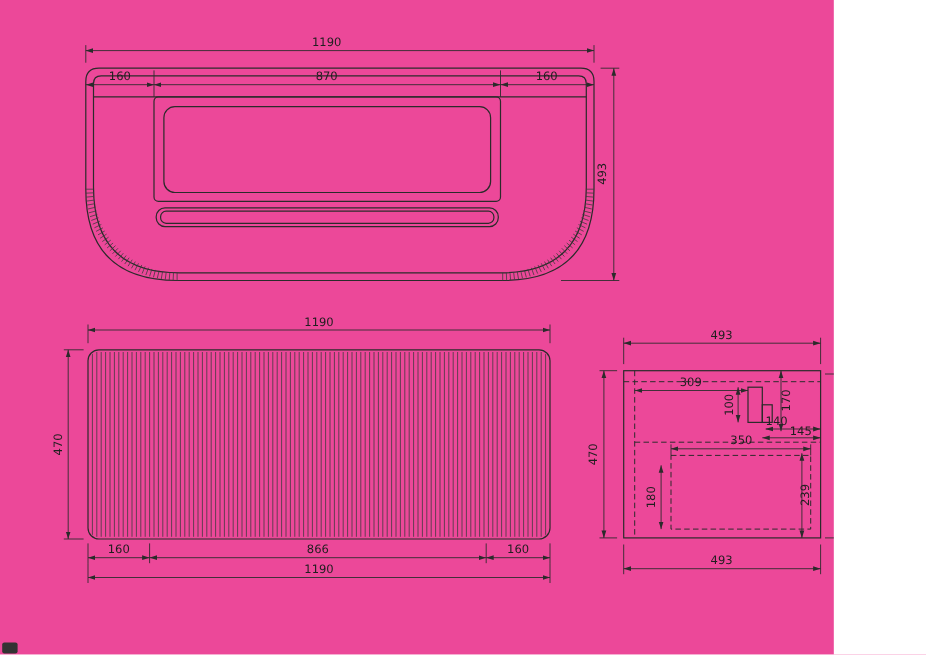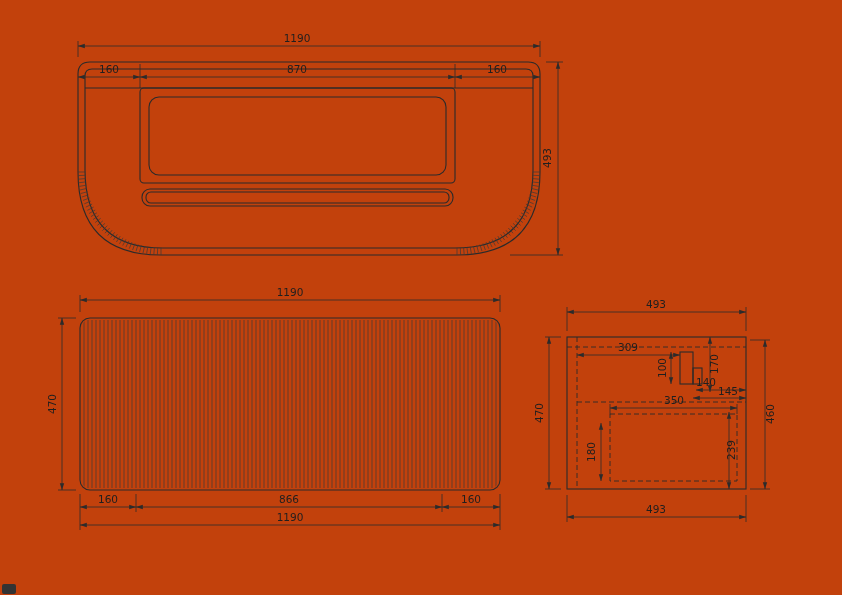--- a/index.html
+++ b/index.html
@@ -1,16 +1,16 @@
 <!DOCTYPE html>
 <html><head>
 <meta charset="utf-8">
 <style>
   html,body{margin:0;padding:0;background:#ffffff;}
-  .sheet{width:842px;height:595px;background:#c2410c;position:relative;overflow:hidden;
+  .sheet{width:758px;height:595px;background:#ec4899;position:relative;overflow:hidden;
          font-family:"DejaVu Sans", sans-serif;}
   svg{display:block;}
   .vg path,.vg rect,.vg line{fill:none;stroke:#2b2b2b;stroke-width:1.1;}
   .vg .dim line{stroke-width:0.8;}
   .vg .flutes line,.vg .hatch line{stroke:#3a3a3a;stroke-width:0.7;}
   .vg line.dashed,.vg rect.dashed{stroke-dasharray:5 3;stroke-width:0.9;}
   text{font-family:"DejaVu Sans", sans-serif;font-size:10.5px;fill:#1f1f1f;stroke:none;}
   .mark{fill:#333;stroke:none;}
 </style>
 </head>

